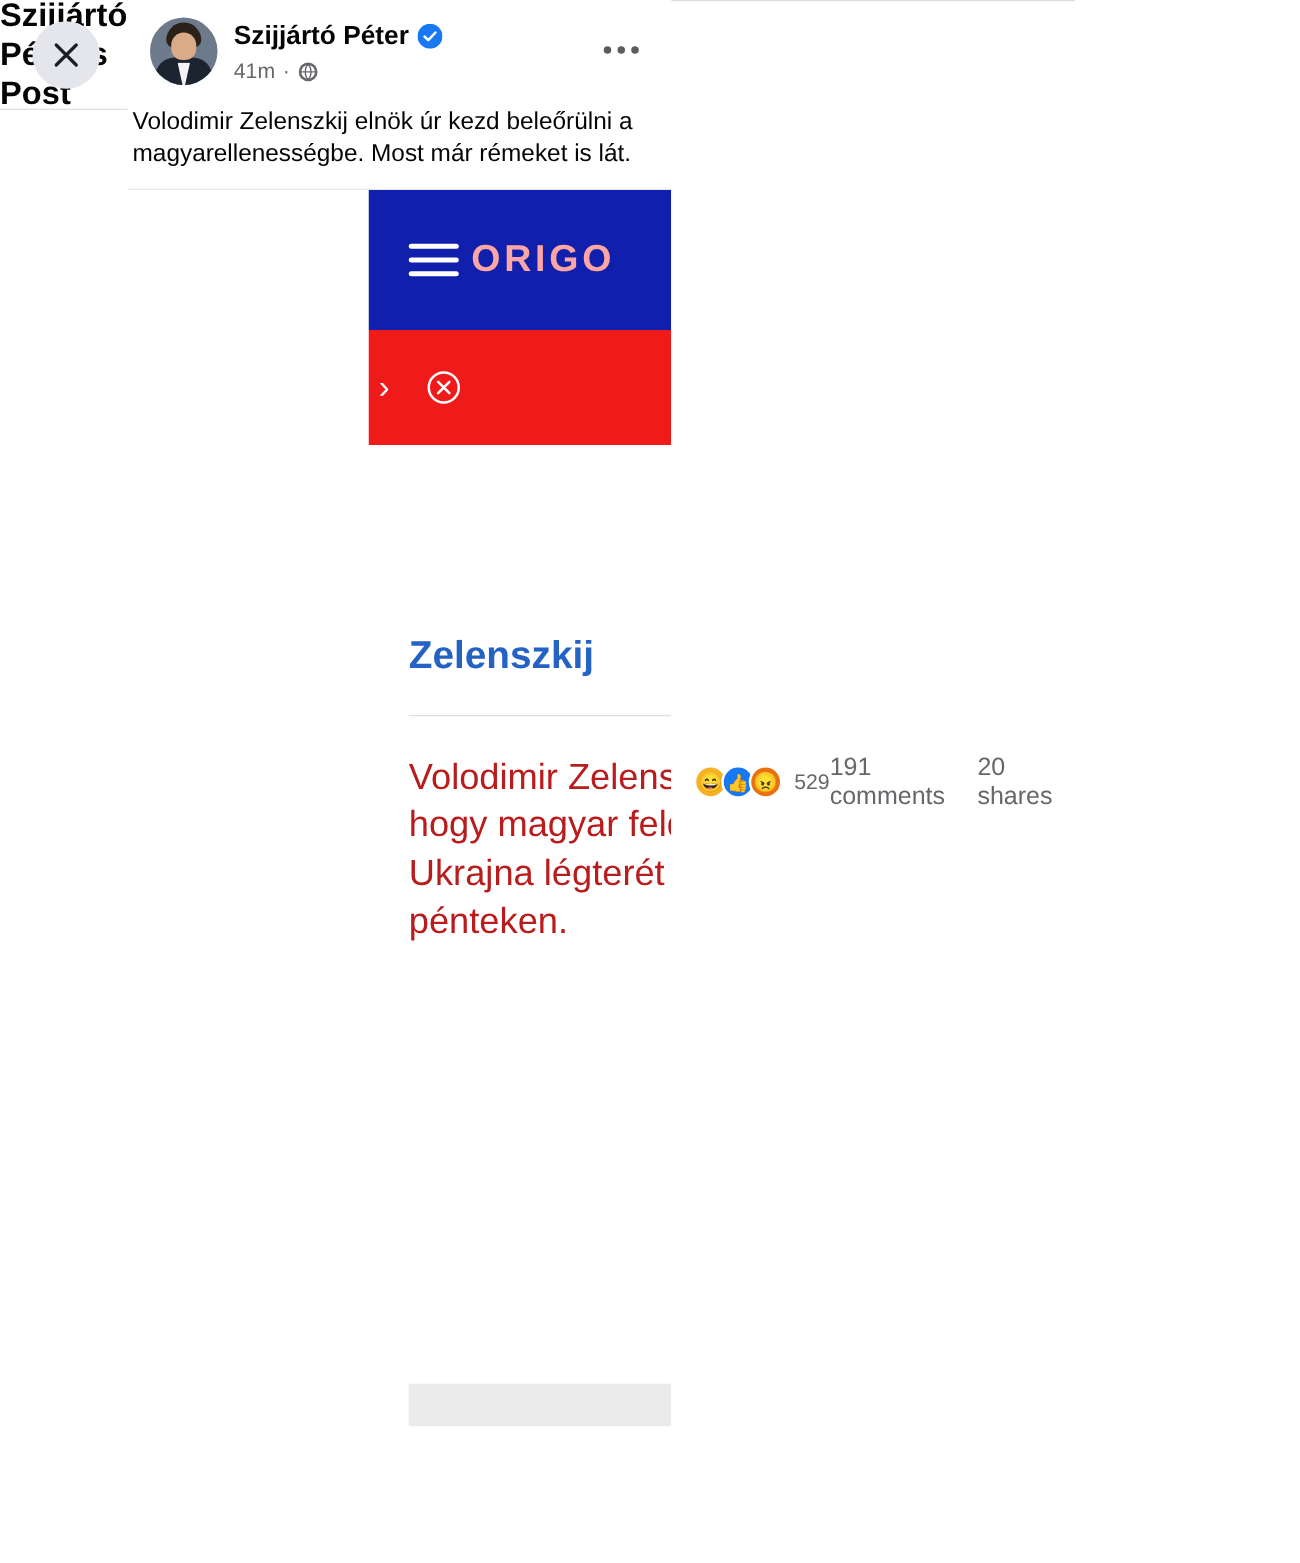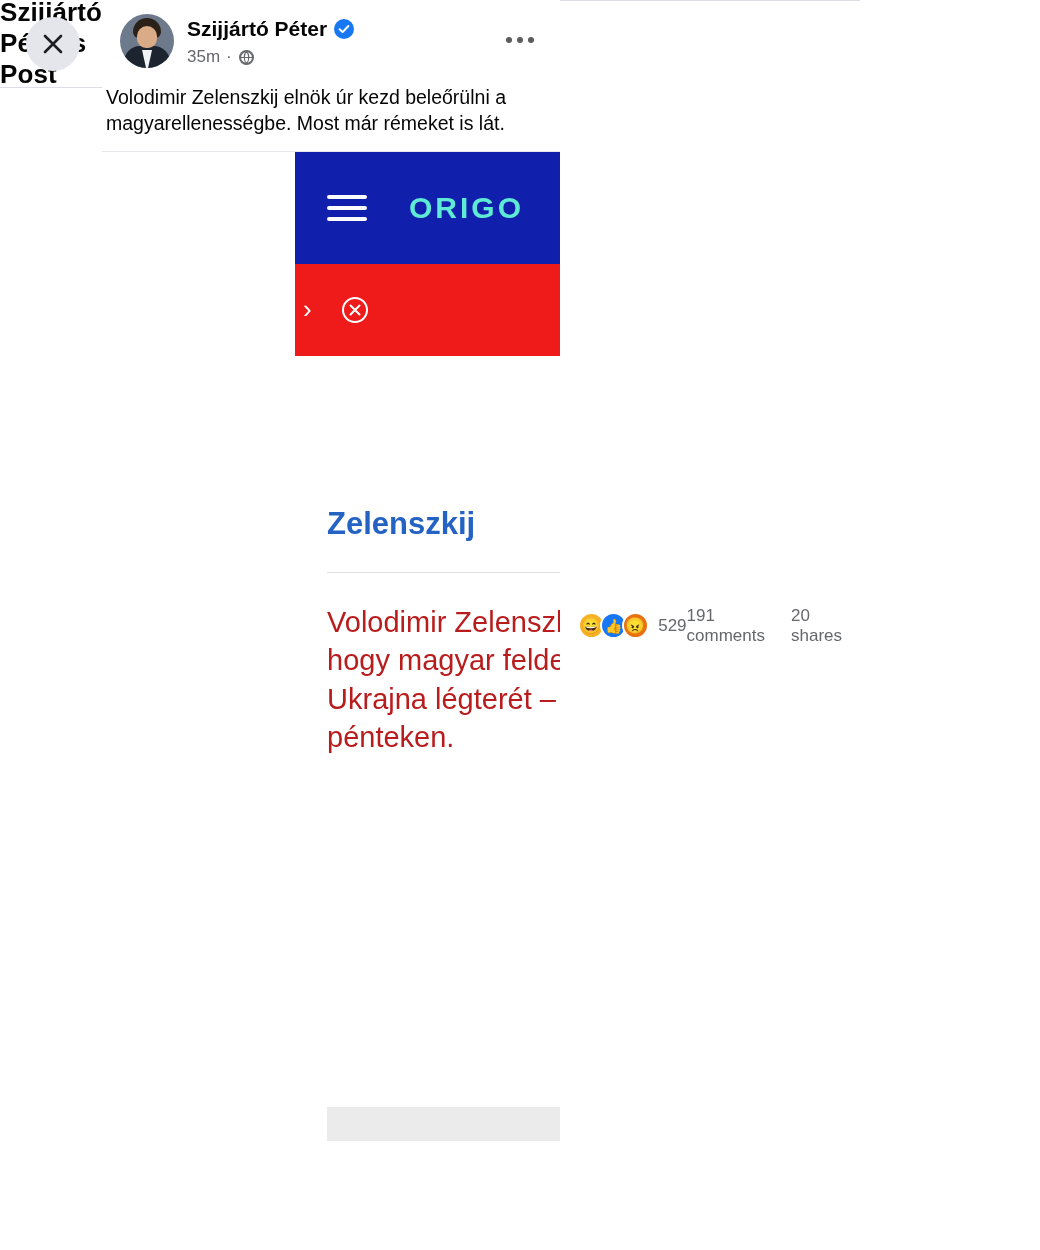--- a/index.html
+++ b/index.html
@@ -165,25 +165,25 @@
   .origo-bar {
     background: #1020ad;
     height: 112px;
     display: flex;
     align-items: center;
     padding: 0 32px;
   }
   .hamburger { width: 40px; display: flex; flex-direction: column; gap: 7px; cursor: pointer; }
   .hamburger span { display: block; height: 4px; background: #fff; border-radius: 2px; }
   .origo-logo {
-    color: #5eead4;
+    color: #fca5a5;
     font-size: 30px;
     font-weight: bold;
     letter-spacing: 3px;
-    margin-left: 42px;
+    margin-left: 10px;
   }
   .origo-icons { margin-left: auto; display: flex; align-items: center; gap: 38px; }
 
   .origo-ticker {
     background: #ef1b1b;
     height: 92px;
     display: flex;
     align-items: center;
     padding: 0 28px 0 0;
     overflow: hidden;
@@ -270,21 +270,21 @@
   .react.angry { background: #e9710f; }
   .react-count {
     margin-left: 14px;
     font-size: 17px;
     color: #65676b;
   }
   .footer-right {
     margin-left: auto;
     display: flex;
     gap: 26px;
-    font-size: 17px;
+    font-size: 20px;
     color: #65676b;
   }
   .footer-right span { cursor: pointer; }
 </style>
 </head>
 <body>
 
 <div class="dialog">
 
   <div class="dialog-header">
@@ -311,21 +311,21 @@
         <div class="poster-name-row">
           <span class="poster-name">Szijjártó Péter</span>
           <span class="verified">
             <svg width="20" height="20" viewBox="0 0 20 20">
               <circle cx="10" cy="10" r="10" fill="#1877f2"></circle>
               <path d="M5.6 10.2 L8.6 13.1 L14.4 7" stroke="#fff" stroke-width="2" fill="none" stroke-linecap="round" stroke-linejoin="round"></path>
             </svg>
           </span>
         </div>
         <div class="post-time-row">
-          <span>35m</span>
+          <span>41m</span>
           <span>·</span>
           <span class="globe-icon">
             <svg width="17" height="17" viewBox="0 0 17 17">
               <circle cx="8.5" cy="8.5" r="7.5" fill="#65676b"></circle>
               <circle cx="8.5" cy="8.5" r="6" fill="#ffffff"></circle>
               <path d="M8.5 2.5 C5.5 5 5.5 12 8.5 14.5 C11.5 12 11.5 5 8.5 2.5 Z M2.6 8.5 H14.4" stroke="#65676b" stroke-width="1.1" fill="none"></path>
               <circle cx="8.5" cy="8.5" r="6" fill="none" stroke="#65676b" stroke-width="1.1"></circle>
             </svg>
           </span>
         </div>

